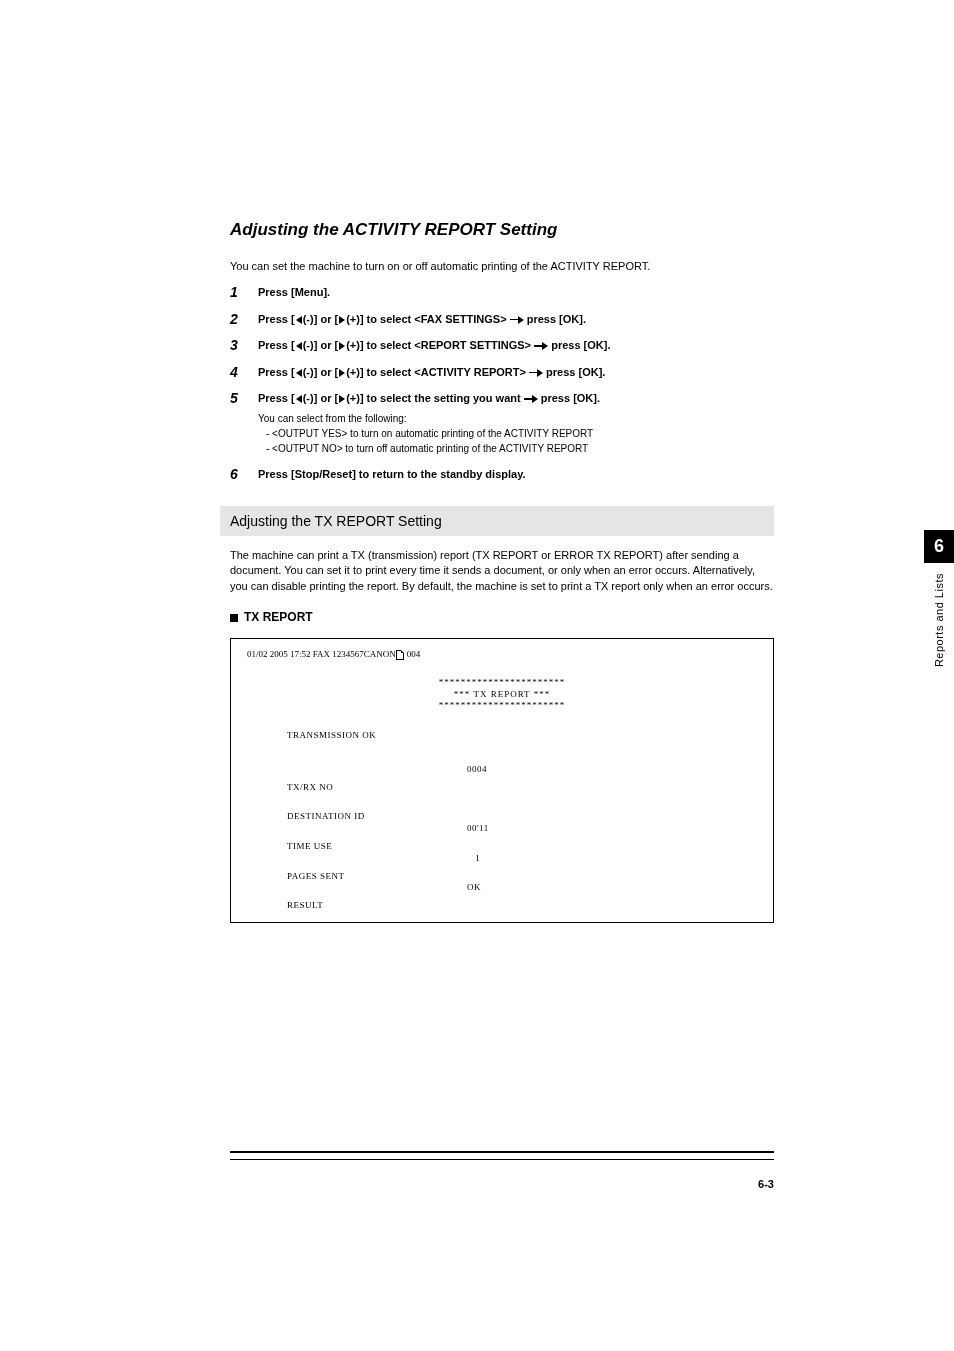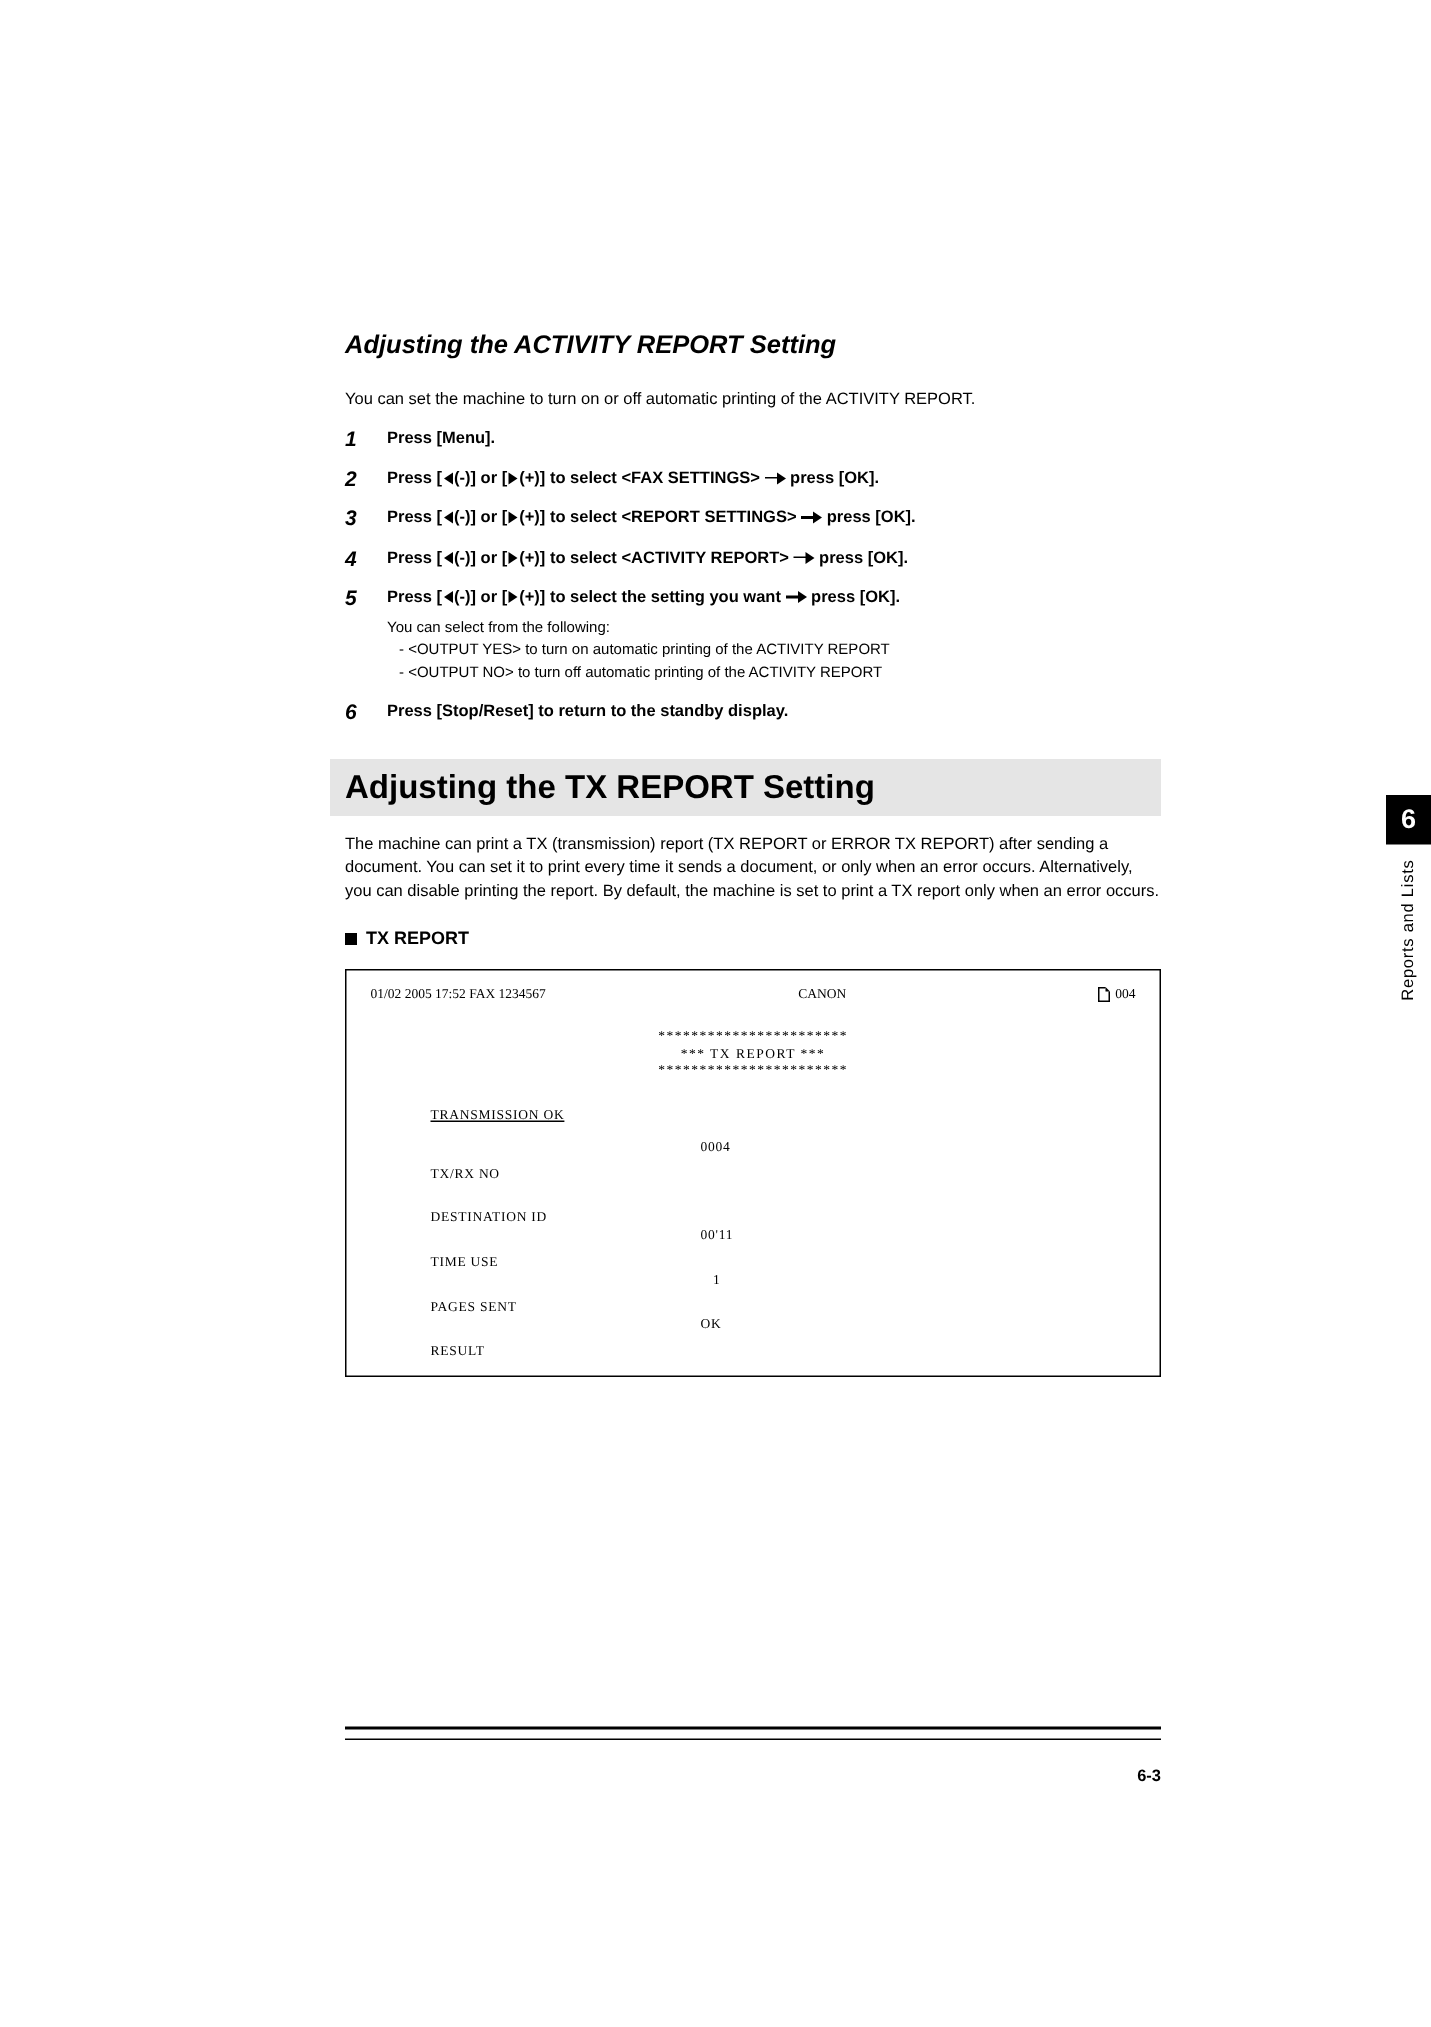--- a/index.html
+++ b/index.html
@@ -97,22 +97,22 @@
       border-bottom: 4px solid transparent;
       border-left: 6px solid #000;
     }
     .main-heading-bar {
       background: #e5e5e5;
       padding: 6px 10px;
       margin-bottom: 12px;
       margin-left: -10px;
     }
     .main-heading {
-      font-size: 22px;
-      font-weight: bold;
+      font-size: 14px;
+      font-weight: normal;
       margin-top: 32px;
     }
     .main-desc {
       font-size: 11px;
       line-height: 1.4;
       margin-bottom: 16px;
     }
     .subheading {
       font-size: 12px;
       font-weight: bold;
@@ -129,35 +129,33 @@
     .report-box {
       border: 1px solid #000;
       padding: 10px 16px;
       font-family: 'Times New Roman', serif;
       font-size: 9px;
       line-height: 1.3;
       margin-left: 0;
     }
     .report-header {
       display: flex;
-      justify-content: space-between;
       margin-bottom: 16px;
     }
     .report-title-block {
       text-align: center;
       letter-spacing: 1px;
       margin-bottom: 18px;
     }
     .report-body {
       padding-left: 40px;
     }
     .trans-ok {
       letter-spacing: 0.5px;
-      margin-bottom: 9px;
-      text-decoration: underline;
+      margin-bottom: 22px;
     }
     .kv-row {
       display: flex;
     }
     .kv-key {
       width: 180px;
       letter-spacing: 0.5px;
       margin-top: 18px;
     }
     .kv-val {

